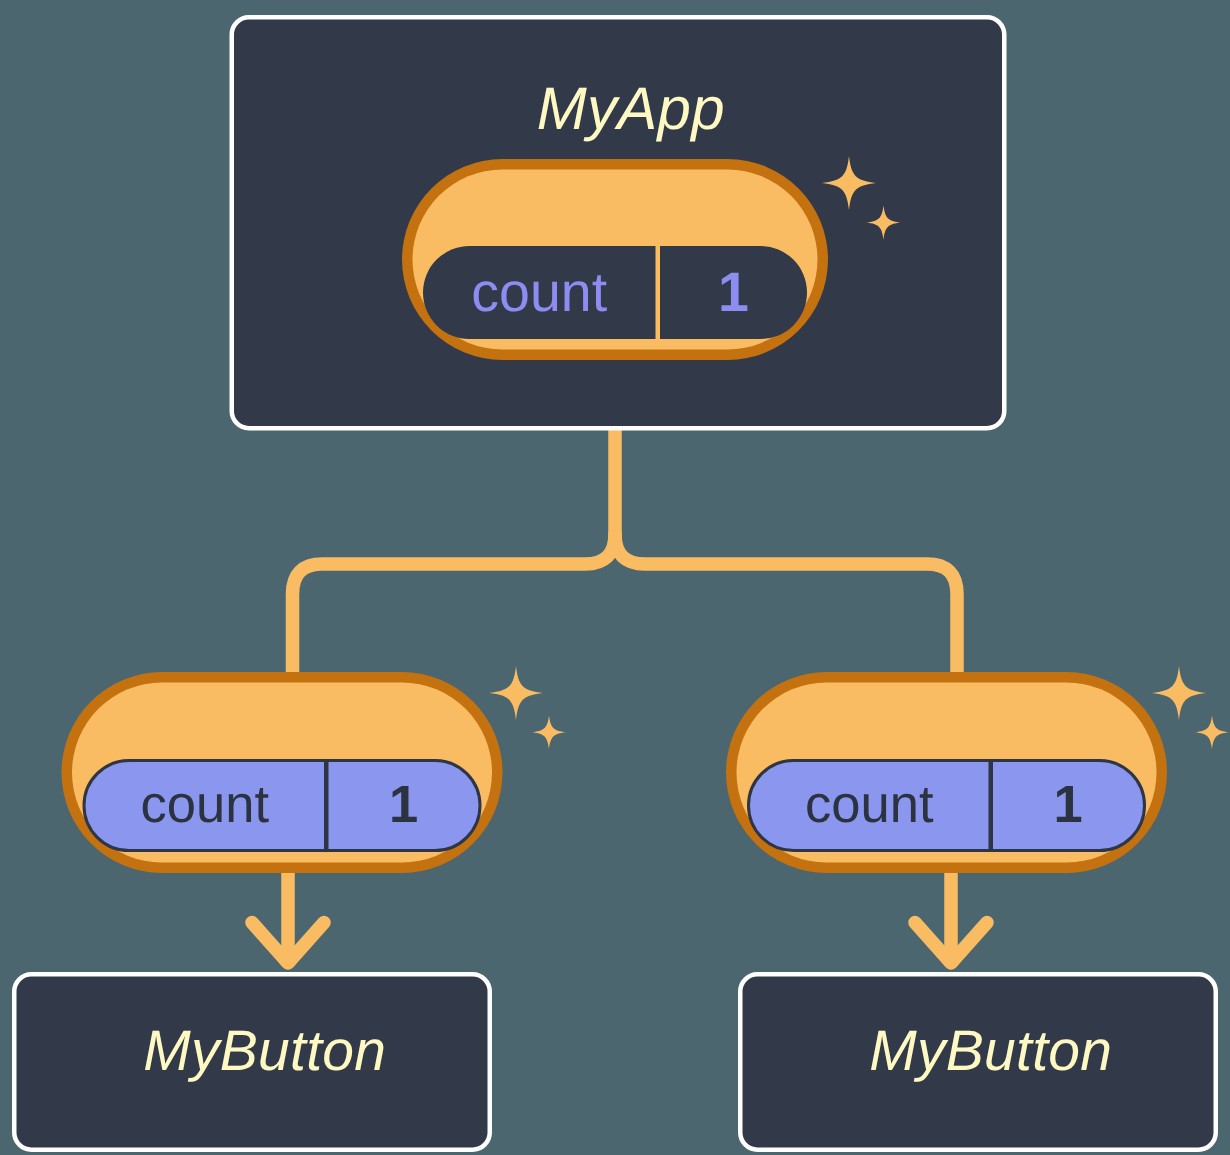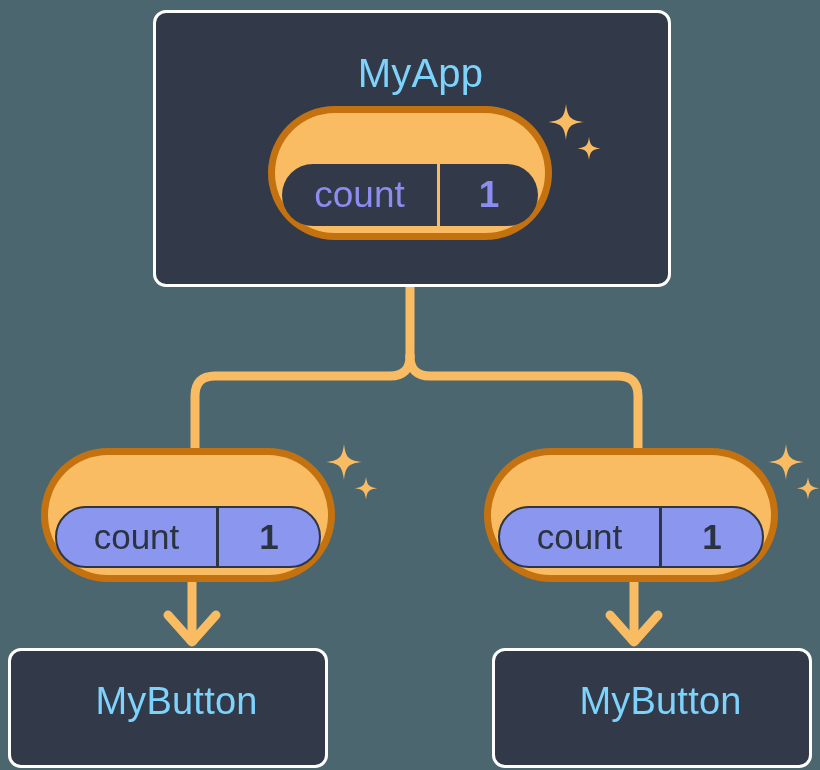--- a/index.html
+++ b/index.html
@@ -33,24 +33,25 @@
     box-sizing: border-box;
     background: #323a49;
     border: 3px solid #ffffff;
     border-radius: 13px;
   }
   .comp-title {
     position: absolute;
     left: 17px;
     right: 0;
     text-align: center;
-    color: #7dd3fc;
+    color: #fef9c3;
     font-weight: 400;
     letter-spacing: 0.2px;
     white-space: nowrap;
+    font-style: italic;
   }
 
   #box-myapp {
     left: 153px;
     top: 10px;
     width: 518px;
     height: 277px;
   }
   #box-myapp .comp-title {
     top: 38px;

